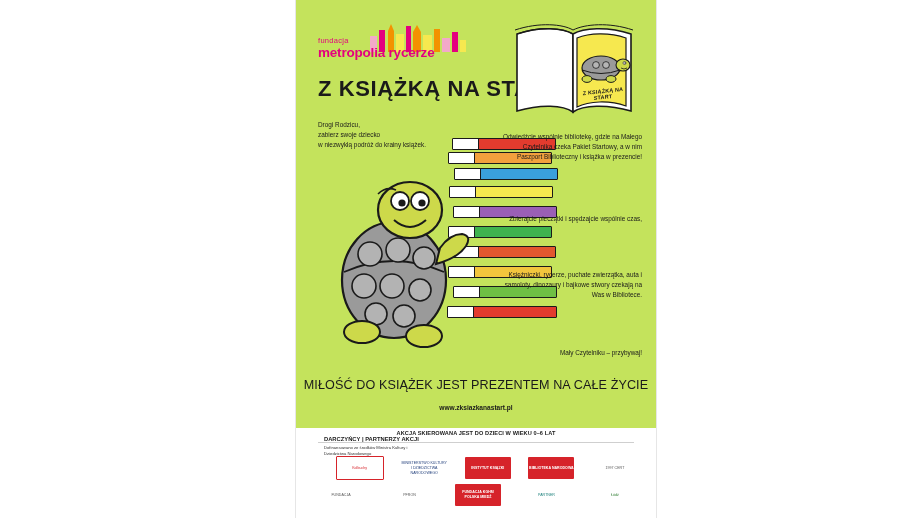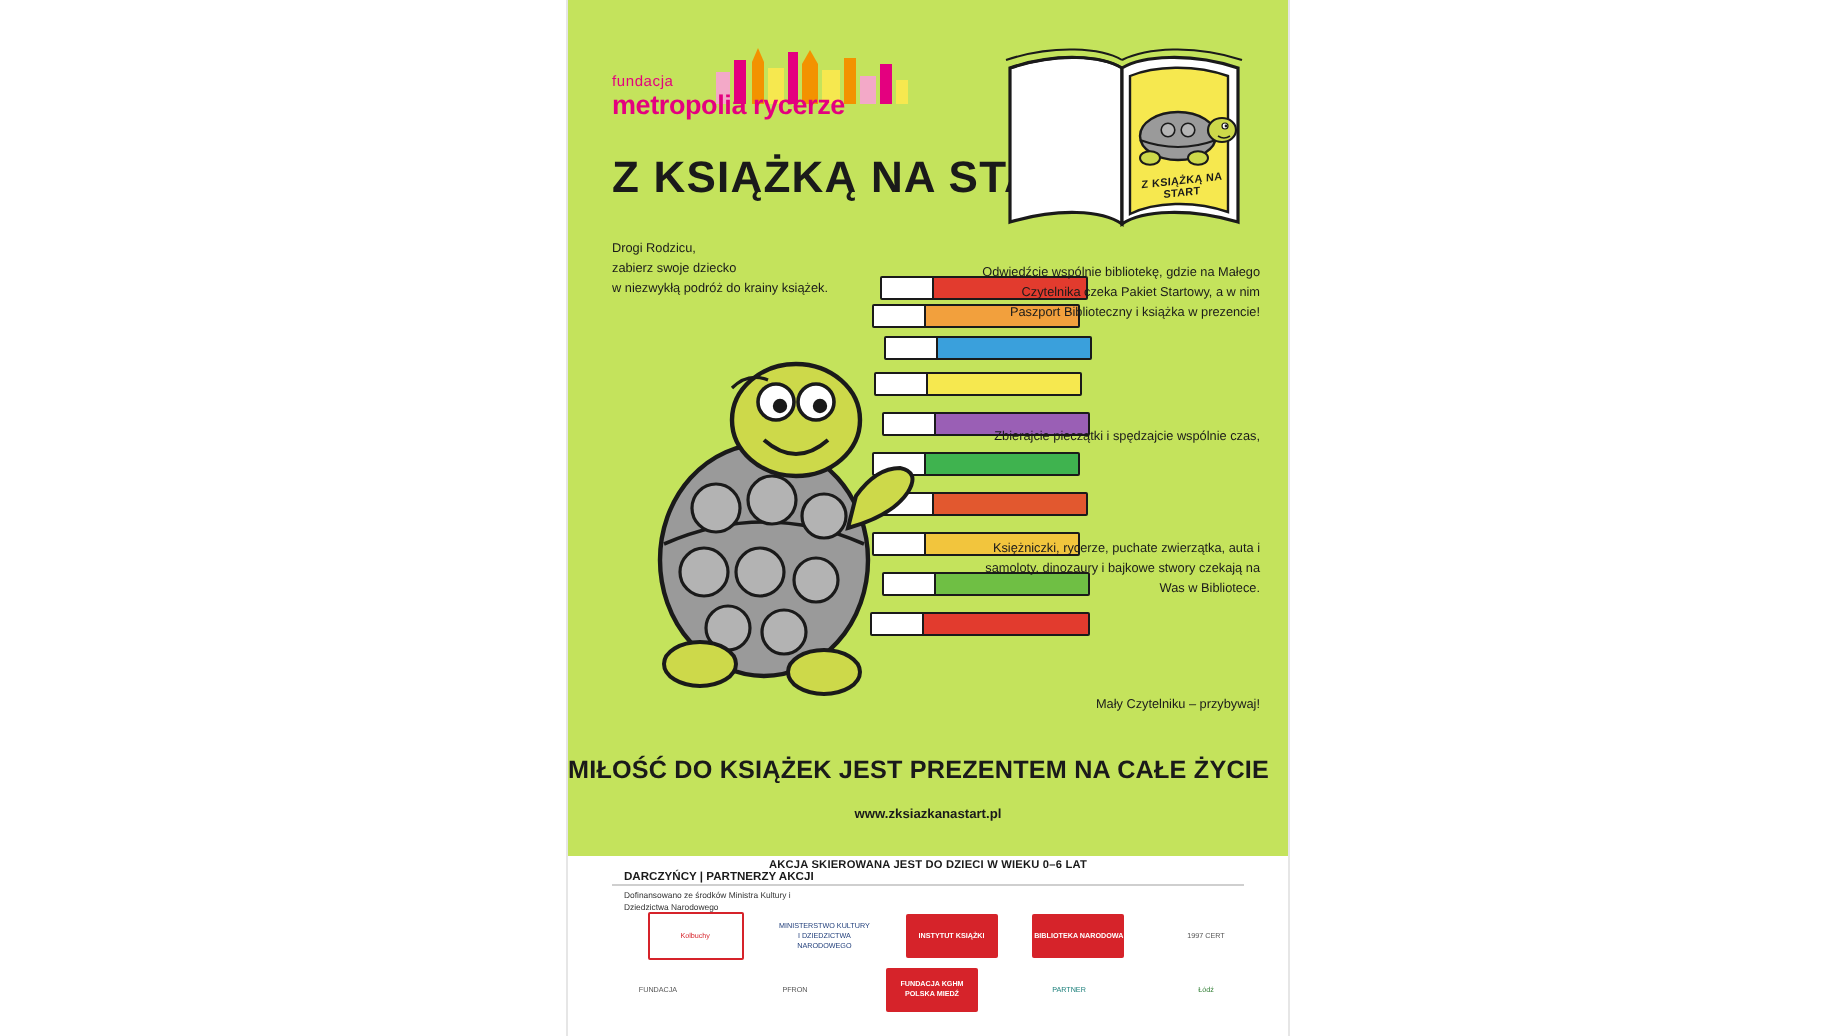--- a/index.html
+++ b/index.html
@@ -15,21 +15,21 @@
   }
   .stage {
     position: relative;
     width: 920px;
     height: 518px;
     background: #ffffff;
   }
   
   .poster {
     position: absolute;
-    left: 284px;
+    left: 296px;
     top: 0px;
     width: 360px;
     height: 518px;
     background: #bef264;
     box-shadow: 0 0 0 1px #e6e6e6;
     overflow: hidden;
   }
   .poster-green {
     position: absolute;
     left: 0;
@@ -158,22 +158,23 @@
     top: 168px;
     width: 140px;
     height: 190px;
   }
   
   .slogan {
     position: absolute;
     left: 0;
     top: 378px;
     width: 360px;
+    text-align: center;
     font-size: 12.6px;
-    font-weight: bold;
+    font-weight: normal;
     color: #1a1a1a;
     letter-spacing: .1px;
   }
   .site {
     position: absolute;
     left: 0;
     top: 404px;
     width: 360px;
     text-align: center;
     font-size: 6.6px;

